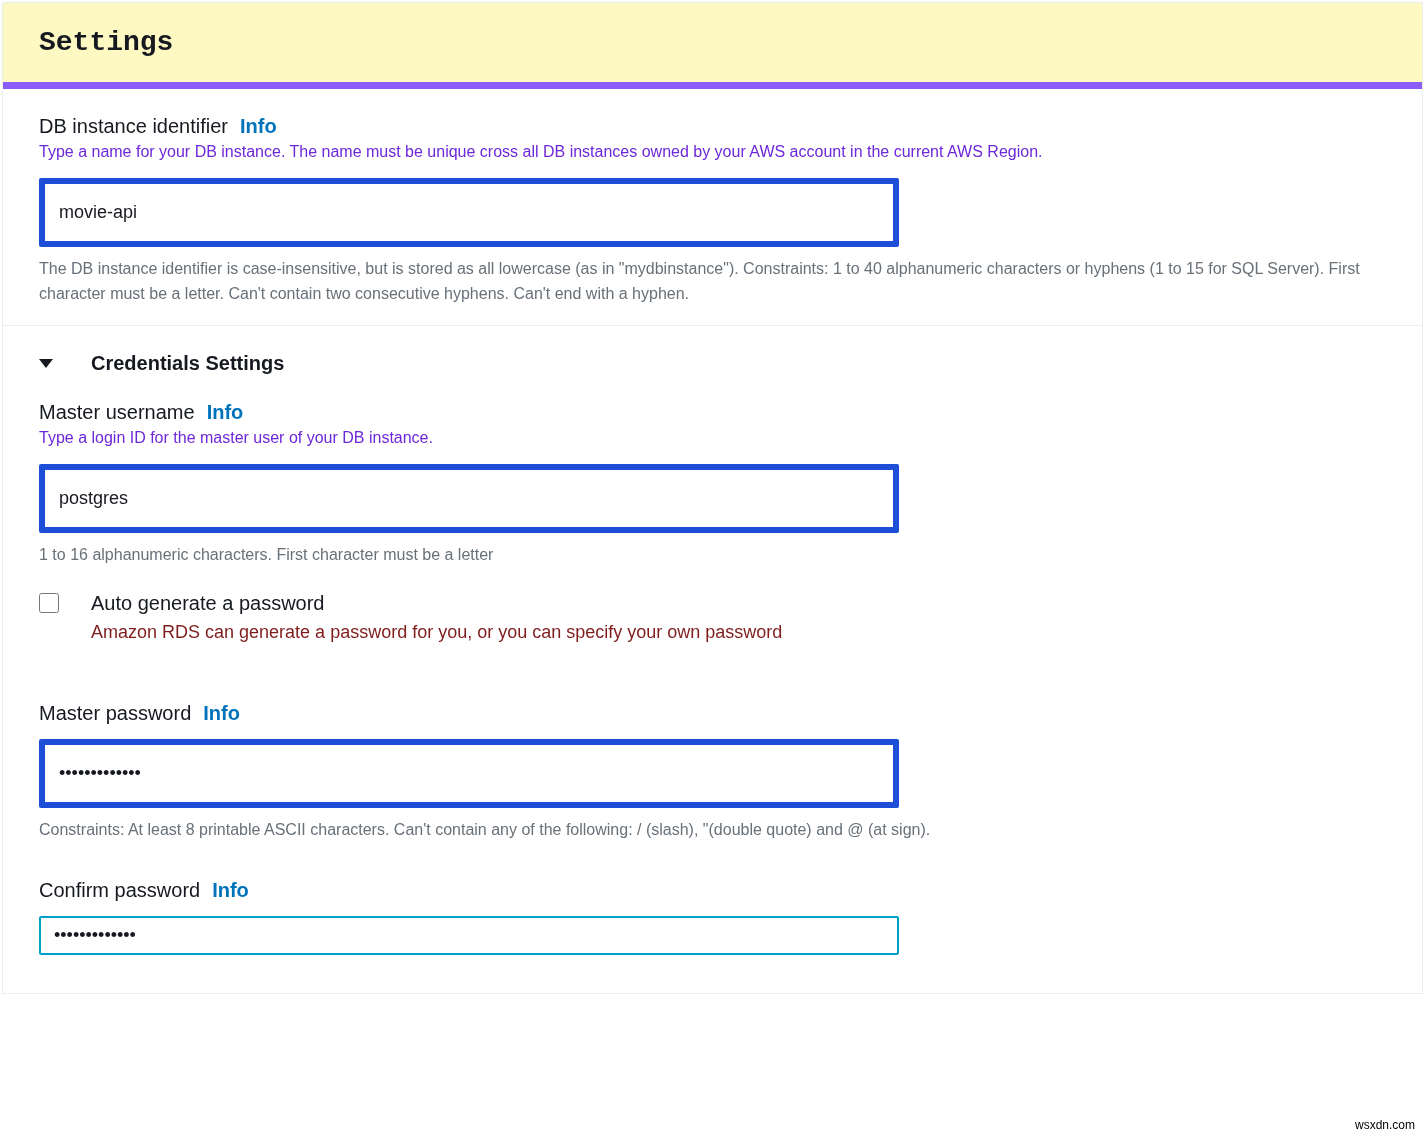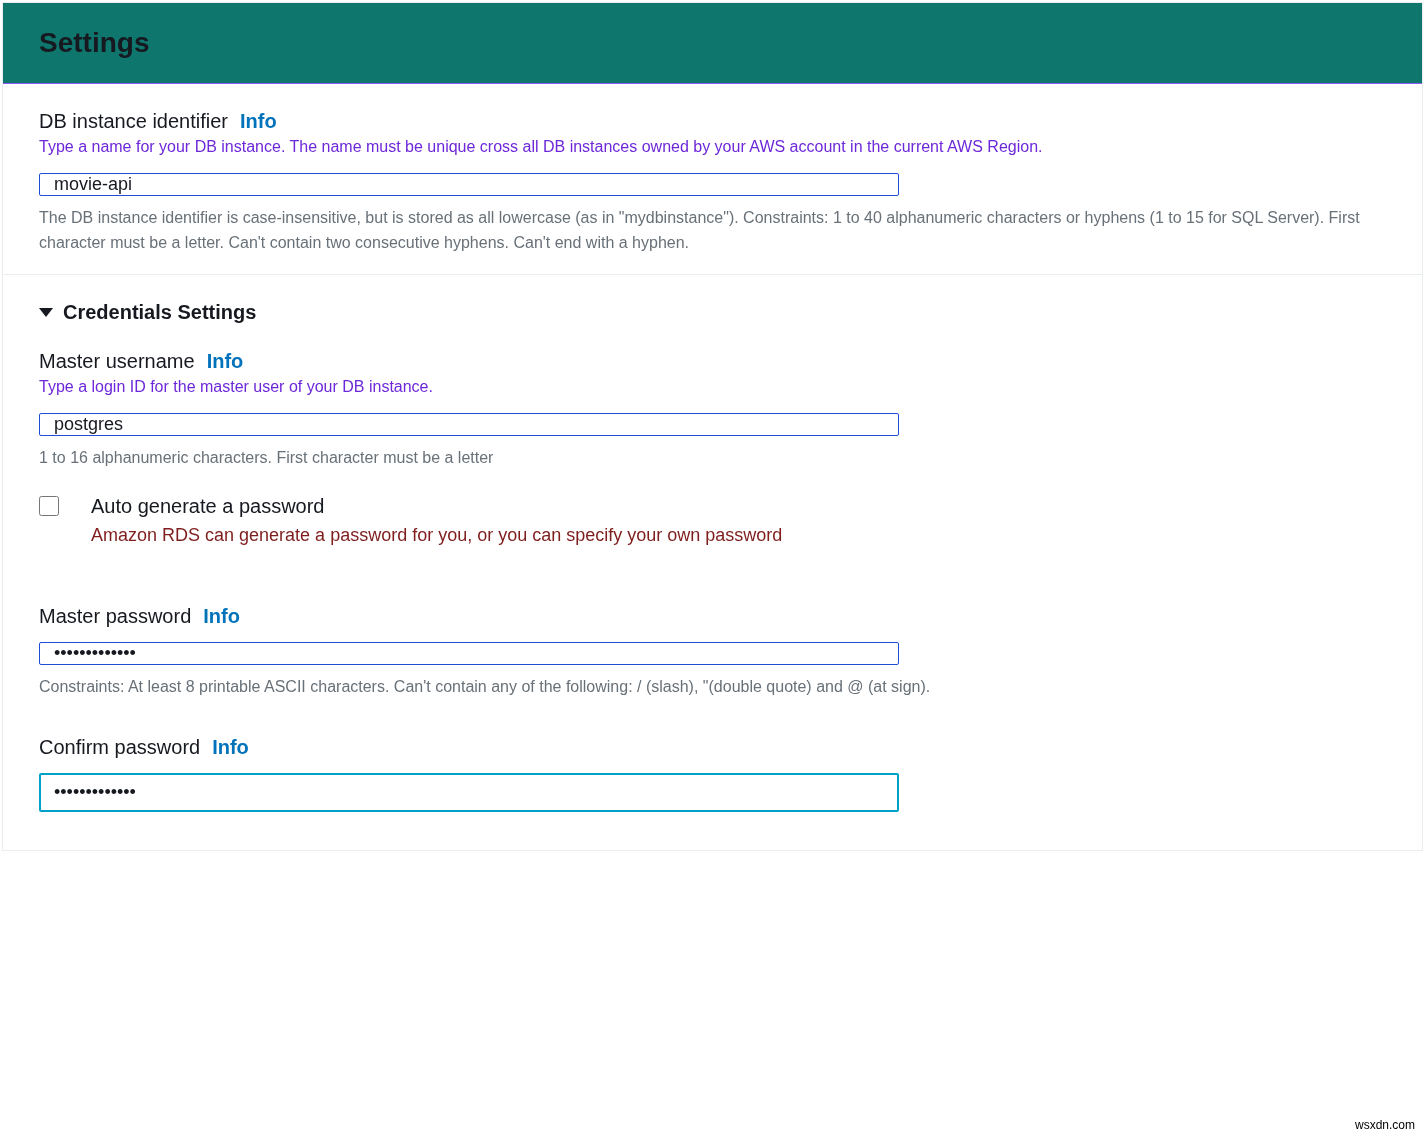--- a/index.html
+++ b/index.html
@@ -11,23 +11,24 @@
       font-family: "Amazon Ember", "Helvetica Neue", Arial, sans-serif;
       background: #ffffff;
       color: #16191f;
       font-size: 14px;
     }
     .page-wrap {
       border: 1px solid #eaeded;
       margin: 2px;
     }
     .panel-header {
-      background: #0f766e;
-      border-bottom: 1px solid #8b5cf6;
+      background: #fef9c3;
+      border-bottom: 7px solid #8b5cf6;
       padding: 24px 36px;
+      font-family: Liberation Mono, monospace;
     }
     .panel-header h1 {
       font-size: 28px;
       font-weight: 700;
       color: #16191f;
     }
     .panel-body {
       padding: 26px 36px 10px 36px;
       border-bottom: 1px solid #eaeded;
     }
@@ -62,23 +63,23 @@
     }
     .help-text-below {
       color: #687078;
       font-size: 16px;
       line-height: 1.55;
       margin-top: 10px;
     }
     input[type="text"], input[type="password"] {
       width: 860px;
       max-width: 100%;
-      padding: 0 14px;
+      padding: 18px 14px;
       font-size: 18px;
-      border: 1px solid #1d4ed8;
+      border: 6px solid #1d4ed8;
       border-radius: 2px;
       color: #16191f;
       font-family: inherit;
       background: #fff;
     }
     .focused {
       border: 2px solid #00a1c9 !important;
       padding: 7px 13px !important;
     }
     .subsection-header {
@@ -92,20 +93,21 @@
       display: inline-block;
       width: 0;
       height: 0;
       border-left: 7px solid transparent;
       border-right: 7px solid transparent;
       border-top: 9px solid #16191f;
     }
     .subsection-title {
       font-size: 20px;
       font-weight: 700;
+      margin-left: 28px;
     }
     .checkbox-row {
       display: flex;
       align-items: flex-start;
       gap: 32px;
       margin-top: 22px;
       margin-bottom: 28px;
     }
     .checkbox-row input[type="checkbox"] {
       width: 20px;

